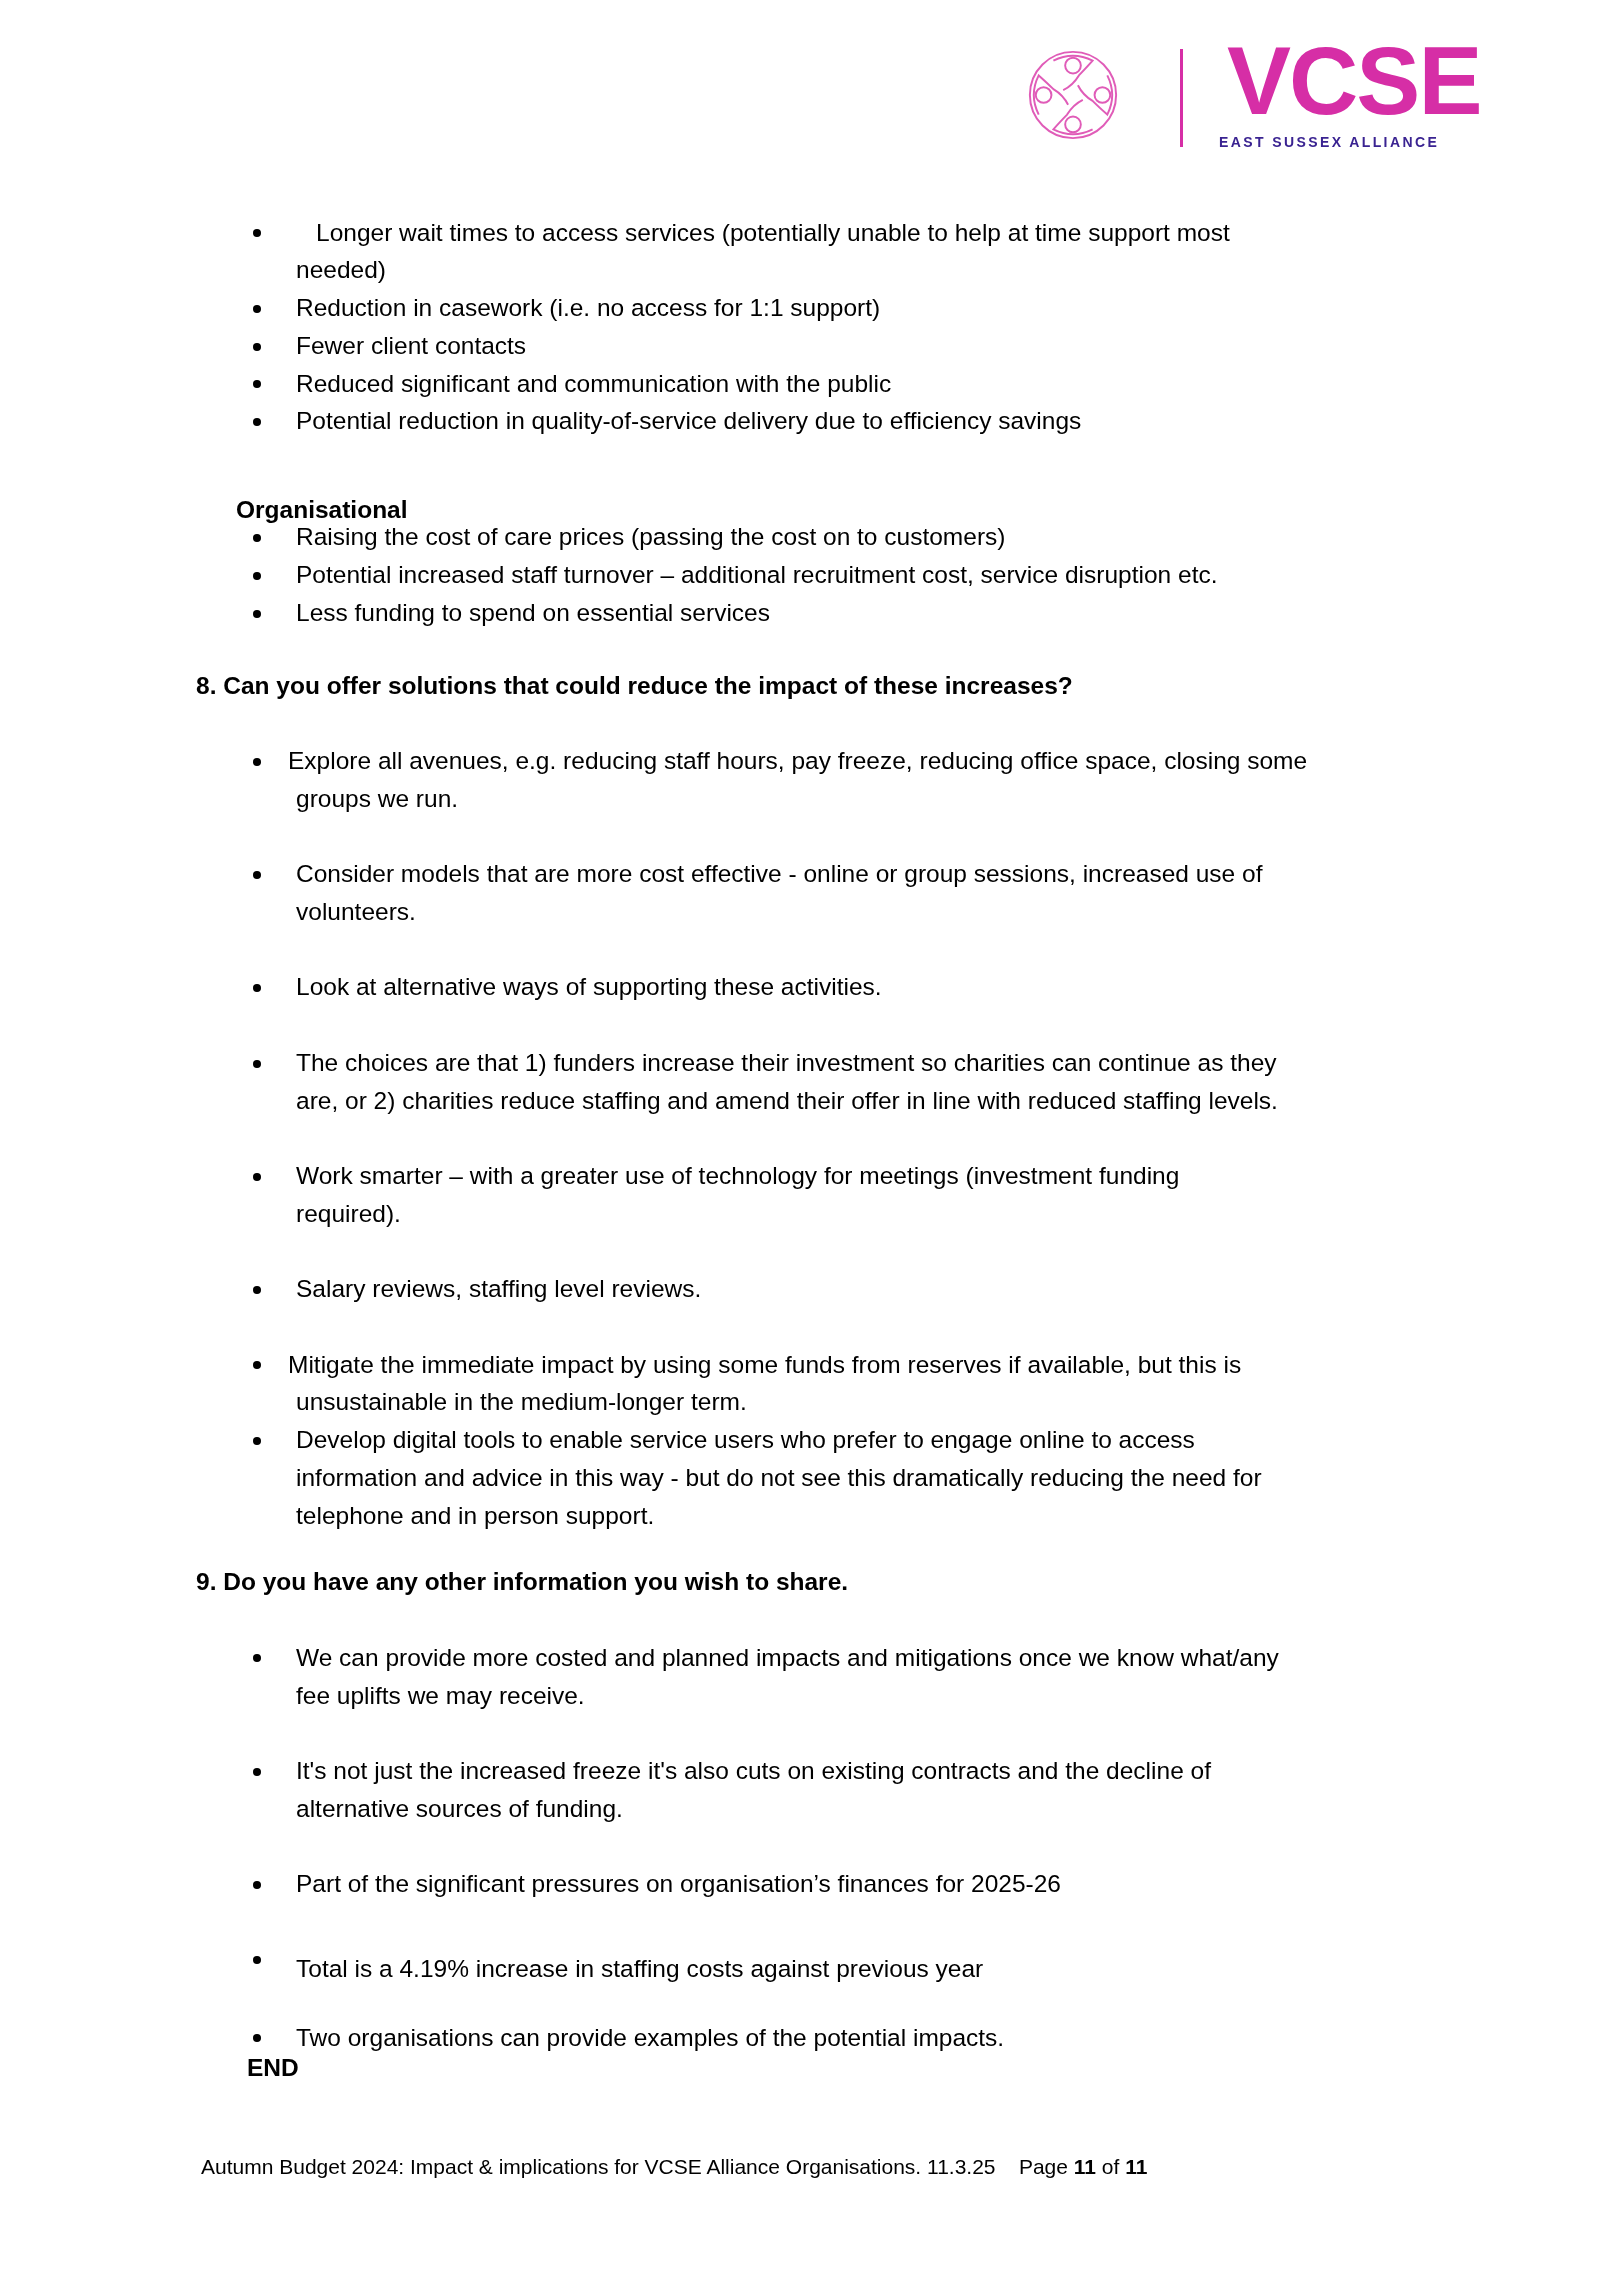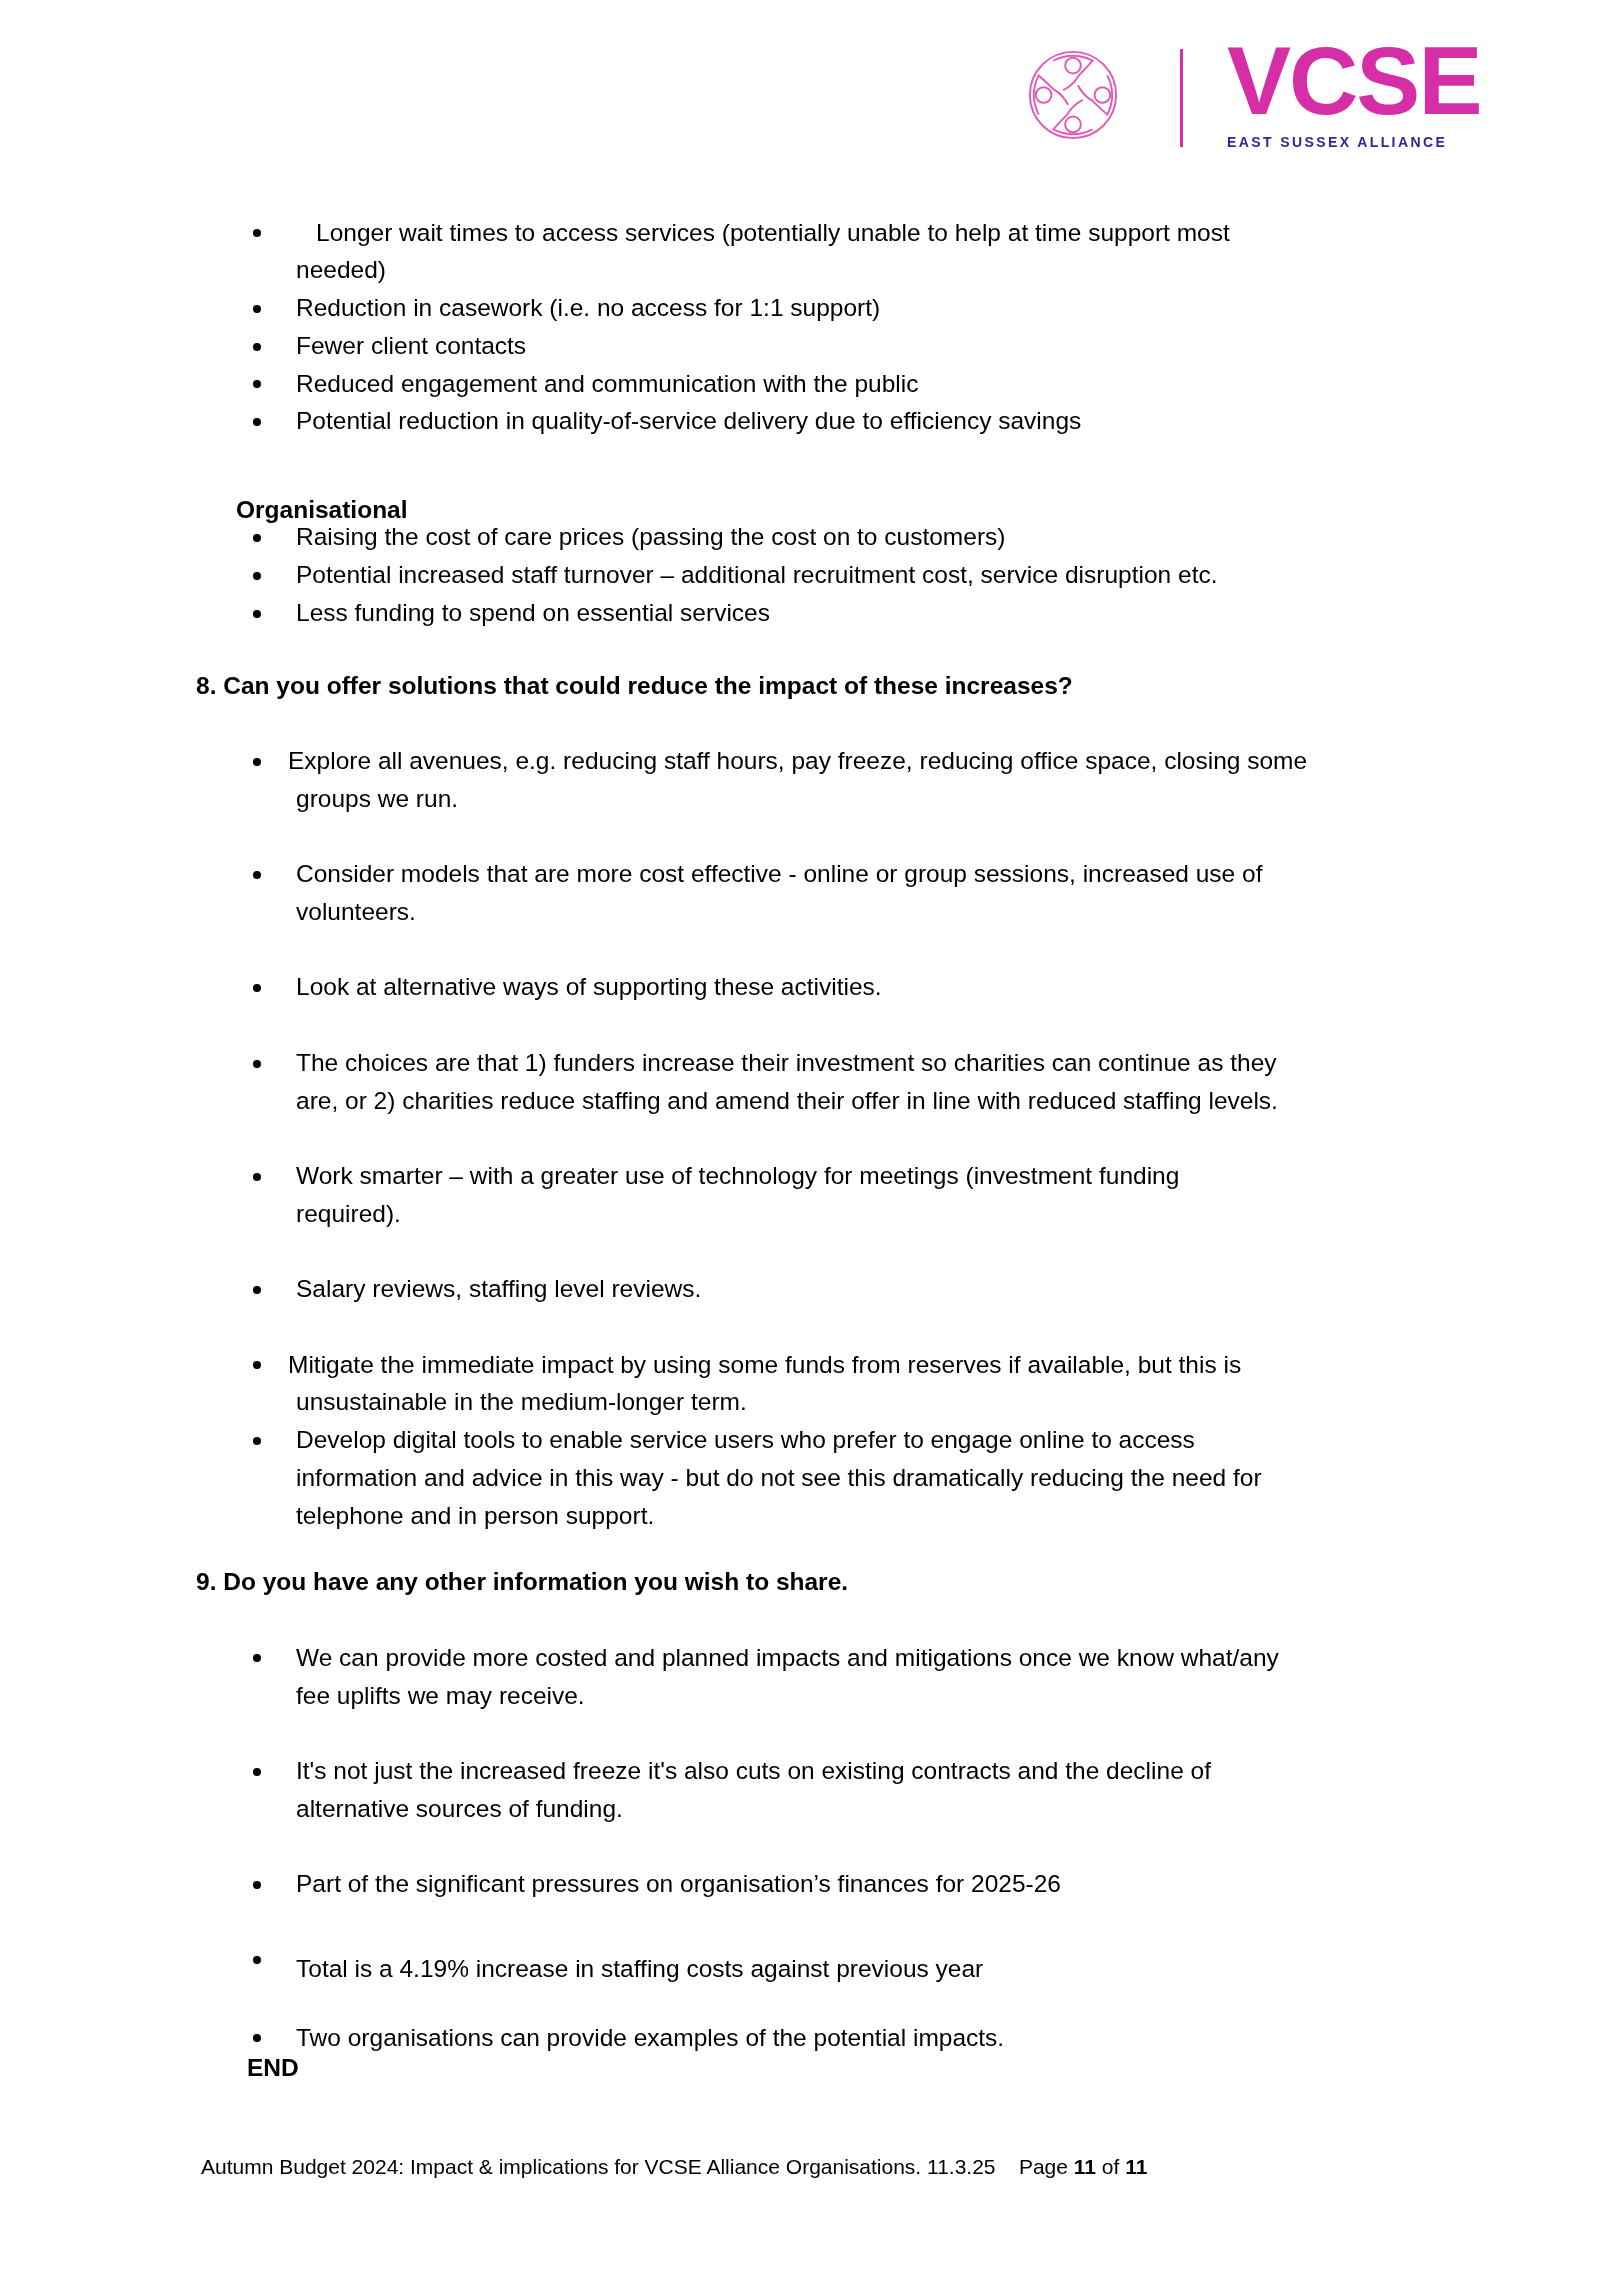--- a/index.html
+++ b/index.html
@@ -2,21 +2,21 @@
 <html><head>
 <meta charset="utf-8">
 <style>
   html, body { margin:0; padding:0; background:#fff; }
   body { width:1621px; height:2293px; position:relative; overflow:hidden;
          font-family:"Liberation Sans", sans-serif; color:#000; }
   .logo { position:absolute; left:1019px; top:41px; width:421px; height:113px; }
   .logo-mark { position:absolute; left:4.9px; top:4.9px; width:98px; height:98px; }
   .logo-divider { position:absolute; left:161px; top:7.8px; width:2.9px; height:98px; background:#d62ea6; }
   .logo-word { position:absolute; left:208px; top:-7.8px; font-size:96px; font-weight:bold; color:#d62ea6; letter-spacing:-2px; line-height:1; }
-  .logo-sub { position:absolute; left:208px; top:93px; font-size:14px; font-weight:bold; color:#3a2391; letter-spacing:2.4px; white-space:nowrap; }
+  .logo-sub { position:absolute; left:200px; top:93px; font-size:14px; font-weight:bold; color:#3a2391; letter-spacing:2.4px; white-space:nowrap; }
   .line { position:absolute; font-size:24.5px; line-height:38px; white-space:nowrap; }
   .bullet { position:absolute; width:7.8px; height:7.8px; border-radius:50%; background:#000; }
   .b { font-weight:bold; }
   .footer { position:absolute; top:2149px; left:201px; font-size:21px; line-height:35px; white-space:nowrap; }
   .footer .pn { font-weight:bold; }
 </style>
 </head>
 <body>
 
 <div class="logo">
@@ -40,21 +40,21 @@
 
 <div id="content">
     <div class="bullet" style="top: 229px; left: 253px;"></div>
     <div class="line" style="top: 214px; left: 296px; margin-left: 20px;">Longer wait times to access services (potentially unable to help at time support most</div>
     <div class="line" style="top: 251px; left: 296px;">needed)</div>
     <div class="bullet" style="top: 305px; left: 253px;"></div>
     <div class="line" style="top: 289px; left: 296px;">Reduction in casework (i.e. no access for 1:1 support)</div>
     <div class="bullet" style="top: 343px; left: 253px;"></div>
     <div class="line" style="top: 327px; left: 296px;">Fewer client contacts</div>
     <div class="bullet" style="top: 380px; left: 253px;"></div>
-    <div class="line" style="top: 365px; left: 296px;">Reduced engagement and communication with the public</div>
+    <div class="line" style="top: 365px; left: 296px;">Reduced significant and communication with the public</div>
     <div class="bullet" style="top: 418px; left: 253px;"></div>
     <div class="line" style="top: 402px; left: 296px;">Potential reduction in quality-of-service delivery due to efficiency savings</div>
     <div class="line b" style="top: 480px; left: 236px; margin-top: 11px;">Organisational</div>
     <div class="bullet" style="top: 534px; left: 253px;"></div>
     <div class="line" style="top: 518px; left: 296px;">Raising the cost of care prices (passing the cost on to customers)</div>
     <div class="bullet" style="top: 572px; left: 253px;"></div>
     <div class="line" style="top: 556px; left: 296px;">Potential increased staff turnover – additional recruitment cost, service disruption etc.</div>
     <div class="bullet" style="top: 610px; left: 253px;"></div>
     <div class="line" style="top: 594px; left: 296px;">Less funding to spend on essential services</div>
     <div class="line b" style="top: 667px; left: 196px;">8. Can you offer solutions that could reduce the impact of these increases?</div>

